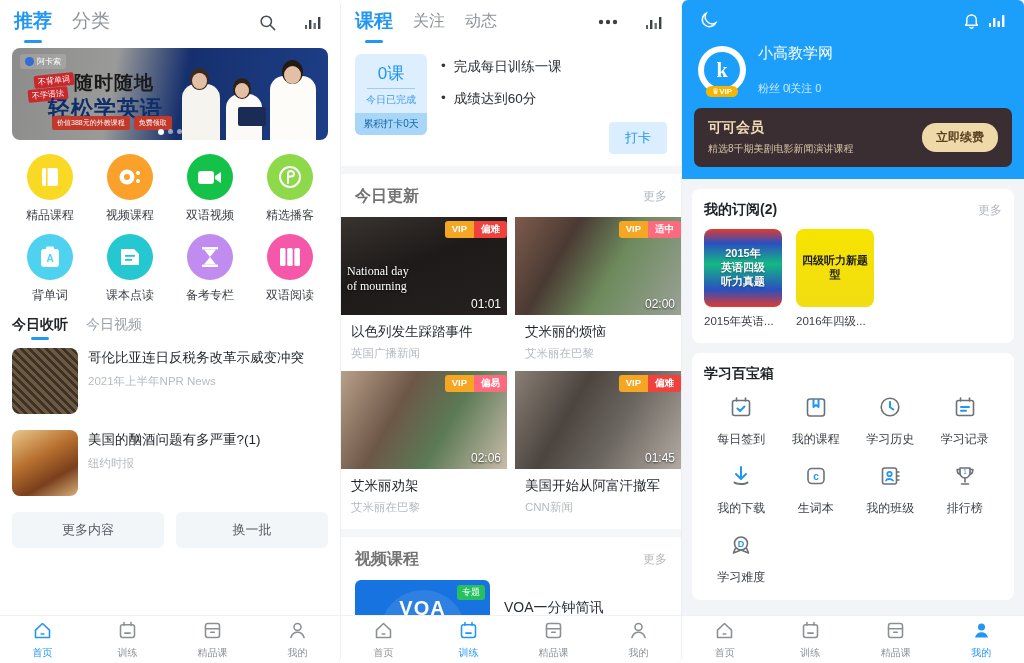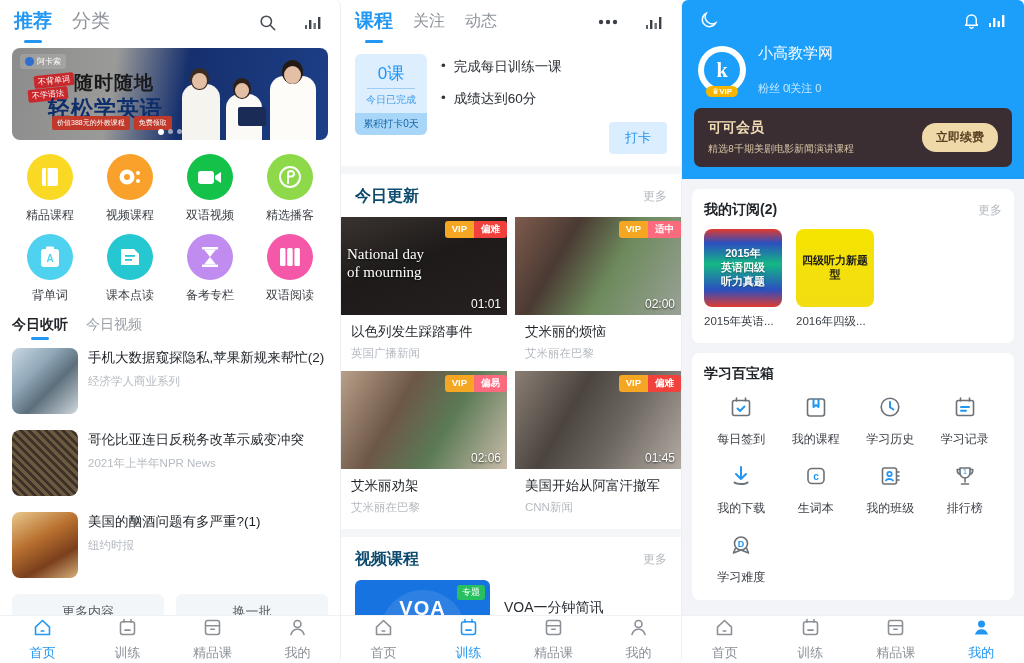--- a/index.html
+++ b/index.html
@@ -73,52 +73,52 @@
   .li-sub { font-size:11.5px; color:#b6bbc1; margin-top:7px; }
 
   .btnrow { display:flex; gap:12px; padding: 8px 12px 0; }
   .wbtn { flex:1; background:#f3f6f9; border-radius:6px; text-align:center;
           padding:9px 0; font-size:13px; color:#555b61; cursor:pointer;}
 
   
   .botnav { position:absolute; left:0; right:0; bottom:0; height:48px; background:#fff;
             display:flex; border-top:1px solid #f0f1f3; }
   .bn { flex:1; display:flex; flex-direction:column; align-items:center; justify-content:center;
-        gap:3px; font-size:13px; color:#8b9096; cursor:pointer;}
+        gap:3px; font-size:10px; color:#8b9096; cursor:pointer;}
   .bn.active { color:#2196f3; }
 
   
   .taskcard { margin: 10px 14px 0; display:flex; gap:14px; align-items:flex-start; }
   .taskleft { width:72px; border-radius:6px; overflow:hidden; text-align:center;
               background:#ddeeff; }
   .taskleft .n { font-size:17px; color:#2196f3; padding:8px 0 3px; }
   .taskleft .hr { height:1px; background:#9fccf3; margin:0 12px; }
   .taskleft .d { font-size:10px; color:#3a9bea; padding:4px 0 6px;}
   .taskleft .streak { background:#a8d6f8; color:#1565a8; font-size:10px; padding:4px 0; }
   .tasklist { flex:1; padding-top:4px; }
   .tli { font-size:13.5px; color:#2a2f35; display:flex; gap:8px; margin-bottom:14px; }
   .tli .bullet { color:#303539; }
   .checkin { background:#dbeeff; color:#2196f3; font-size:13px; border-radius:4px;
              padding:7px 16px; align-self:flex-end; cursor:pointer; }
   .tsep { height:8px; background:#f4f6f8; margin-top:12px; }
 
   .sec-head { display:flex; align-items:center; padding: 12px 14px 10px; }
-  .sec-head .t { font-size:16px; font-weight:bold; color:#0c4a6e; }
+  .sec-head .t { font-size:16px; font-weight:bold; color:#737373; }
   .sec-head .more { margin-left:auto; font-size:12px; color:#b4b9bf; cursor:pointer;}
 
   .vgrid { display:grid; grid-template-columns: 1fr 1fr; gap: 0 8px; padding: 0 0px; }
   .vcard { cursor:pointer; }
   .vthumb { position:relative; height:98px; overflow:hidden; }
   .vtags { position:absolute; top:4px; right:0; display:flex; }
   .tag { font-size:9.5px; color:#fff; padding:2px 7px; font-weight:bold;}
   .tag.vip { background:#f5a623; border-radius:3px 0 0 3px;}
   .tag.lvl { border-radius:0 3px 3px 0;}
   .vdur { position:absolute; right:6px; bottom:4px; color:#fff; font-size:12px;
           text-shadow:0 1px 2px rgba(0,0,0,.7);}
-  .vcap { position:absolute; left:6px; bottom:34px; color:#fff; font-size:15px;
+  .vcap { position:absolute; left:6px; bottom:22px; color:#fff; font-size:12px;
           font-family:"Liberation Serif",serif; text-shadow:0 1px 2px rgba(0,0,0,.8); line-height:1.2;}
   .vtitle { font-size:13.5px; color:#1f2429; padding: 8px 10px 0; }
   .vsub { font-size:11.5px; color:#b6bbc1; padding: 5px 10px 10px; }
 
   .voa { display:flex; gap:14px; padding: 0 14px; align-items:center; }
   .voalogo { width:135px; height:56px; border-radius:6px; background:#1773e0; position:relative;
              display:flex; align-items:center; justify-content:center; overflow:hidden;}
   .voalogo .circ { position:absolute; width:86px;height:86px;border-radius:50%;
                    background:rgba(255,255,255,.10); top:10px; }
   .voalogo .txt { color:#fff; font-size:20px; font-weight:bold; letter-spacing:1px; z-index:2;}
@@ -138,21 +138,21 @@
   .avatar .vip { position:absolute; bottom:-3px; left:50%; transform:translateX(-50%);
                  background:#f7b500; color:#fff; font-size:8px; font-weight:bold;
                  padding:1px 6px; border-radius:7px; white-space:nowrap; }
   .pname { color:#fff; font-size:15px; }
   .pmeta { color:#cdeaff; font-size:11px; margin-top:18px; display:flex; align-items:center; gap:0;}
   .pmeta .bar { width:1px; height:9px; background:#9ed5fa; display:inline-block;}
 
   .vipbanner { margin: 0 12px; background:#3b2e33; border-radius:7px; padding: 11px 14px;
                display:flex; align-items:center; position:relative; overflow:hidden;}
   .vipbanner .vt { color:#f0dcb4; font-size:14px; font-weight:bold; }
-  .vipbanner .vs { color:#d8c6a6; font-size:10px; margin-top:5px;font-family:Liberation Mono, monospace; }
+  .vipbanner .vs { color:#d8c6a6; font-size:10px; margin-top:5px; }
   .vipbanner .vbtn { margin-left:auto; background:#efd9a8; color:#5a4023; font-size:12px;
                      font-weight:bold; padding:6px 14px; border-radius:14px; cursor:pointer;}
 
   .card { background:#fff; border-radius:8px; margin: 10px 10px 0; padding: 12px 12px 14px; }
   .rsec-head { display:flex; align-items:center; margin-bottom:10px;}
   .rsec-head .t { font-size:14px; color:#1f2429; font-weight:bold;}
   .rsec-head .more { margin-left:auto; font-size:12px; color:#b4b9bf; cursor:pointer;}
   .subs { display:flex; gap:14px; }
   .sub { width:78px; cursor:pointer;}
   .sub .cov { width:78px;height:78px;border-radius:8px; overflow:hidden; position:relative;}
@@ -301,27 +301,20 @@
           <div class="lbl">双语阅读</div>
         </div>
       </div>
 
     <div class="sec-tabs">
       <div class="sec-tab active">今日收听</div>
       <div class="sec-tab">今日视频</div>
     </div>
 
     <div id="leftList">
-        <div class="listitem">
-          <div class="thumb" style="background: linear-gradient(135deg, rgb(201, 216, 226) 0%, rgb(143, 167, 184) 35%, rgb(93, 111, 124) 60%, rgb(207, 216, 221) 100%);"></div>
-          <div class="li-body">
-            <div class="li-title">手机大数据窥探隐私,苹果新规来帮忙(2)</div>
-            <div class="li-sub">经济学人商业系列</div>
-          </div>
-        </div>
         <div class="listitem">
           <div class="thumb" style="background: repeating-linear-gradient(45deg, rgb(107, 90, 63) 0px, rgb(107, 90, 63) 3px, rgb(60, 50, 40) 3px, rgb(60, 50, 40) 6px), linear-gradient(rgb(86, 72, 58), rgb(46, 42, 36));"></div>
           <div class="li-body">
             <div class="li-title">哥伦比亚连日反税务改革示威变冲突</div>
             <div class="li-sub">2021年上半年NPR News</div>
           </div>
         </div>
         <div class="listitem">
           <div class="thumb" style="background: linear-gradient(150deg, rgb(232, 201, 140) 0%, rgb(184, 112, 47) 40%, rgb(122, 63, 28) 70%, rgb(215, 176, 122) 100%);"></div>
           <div class="li-body">

